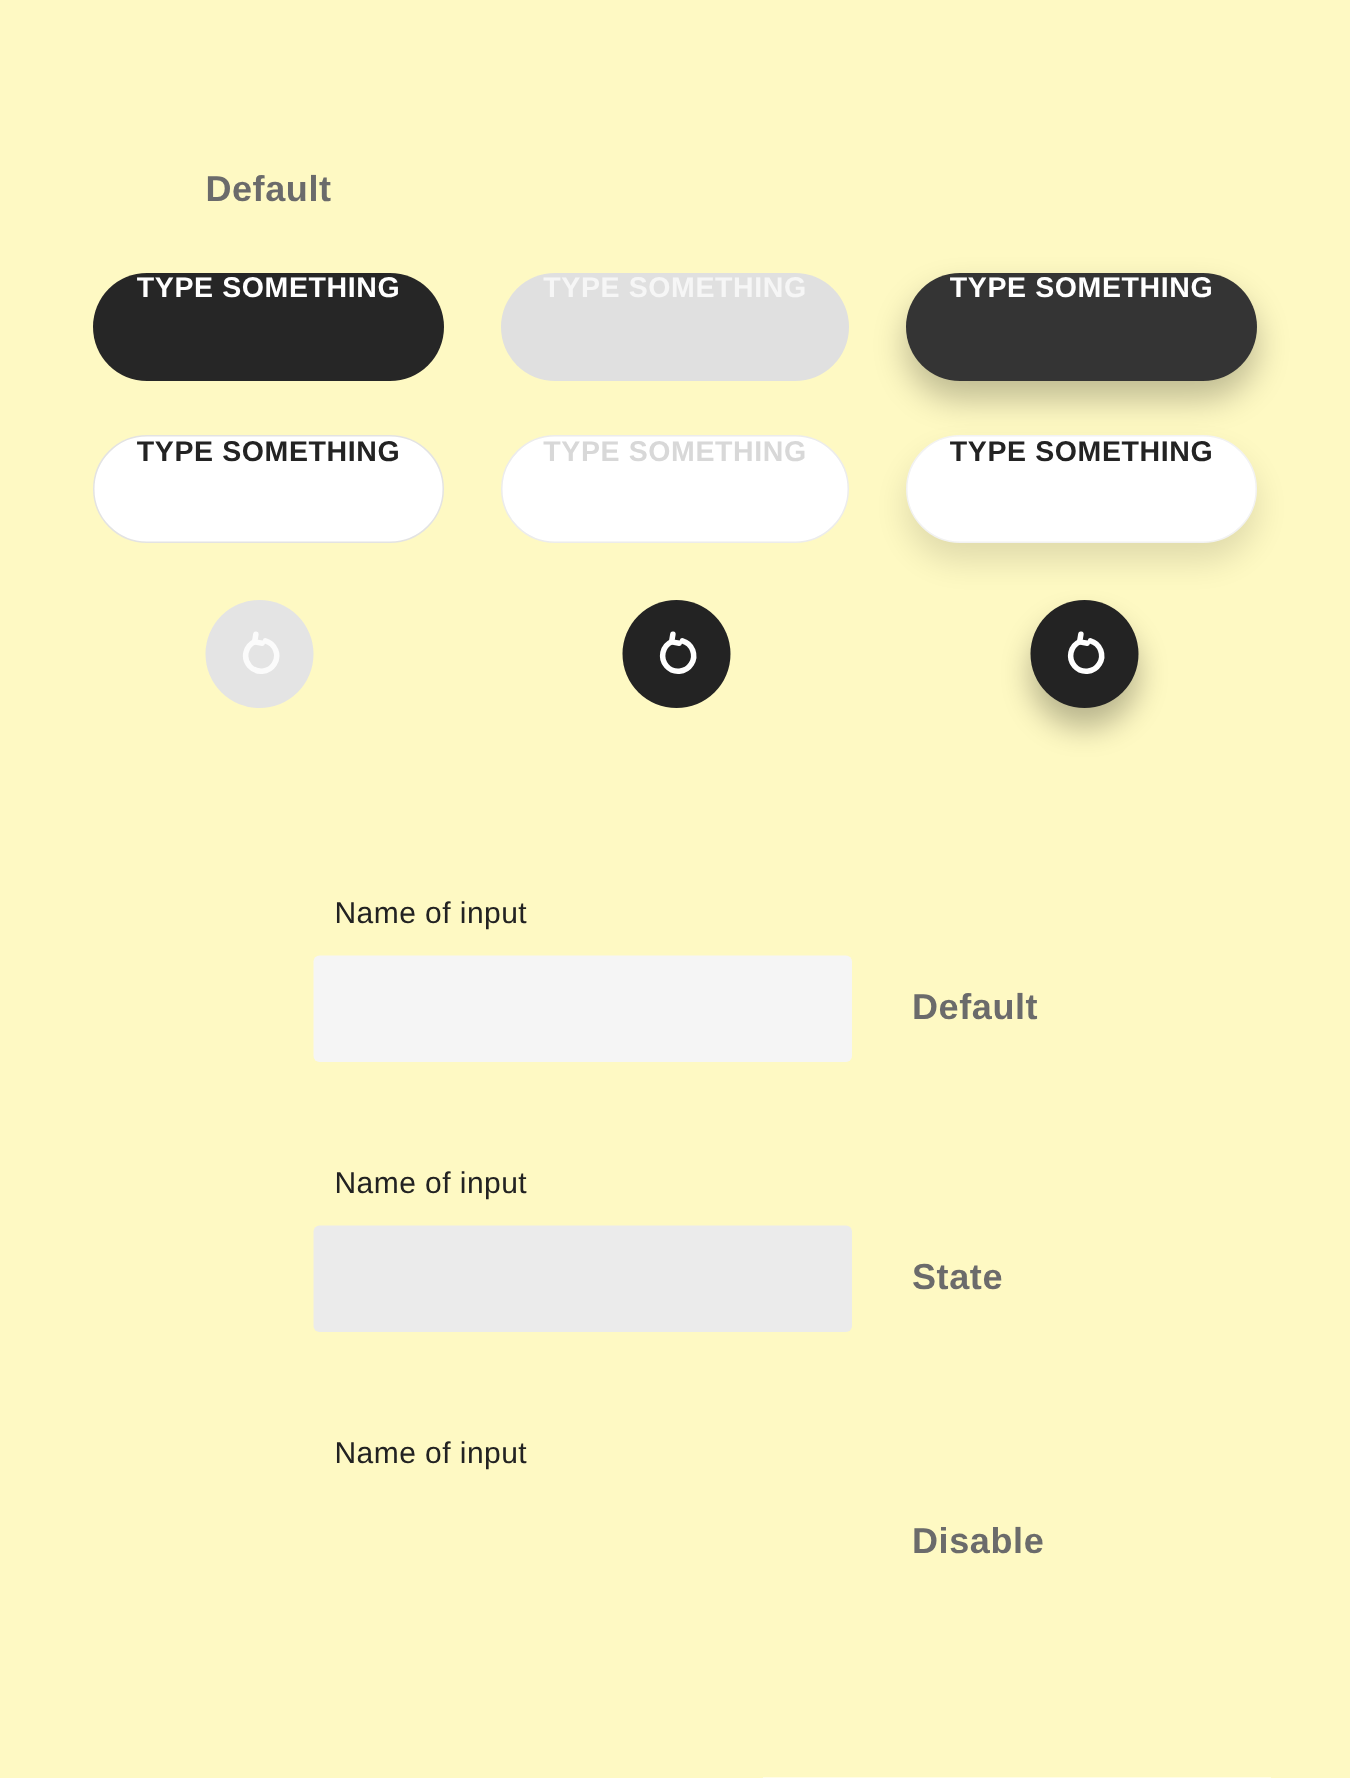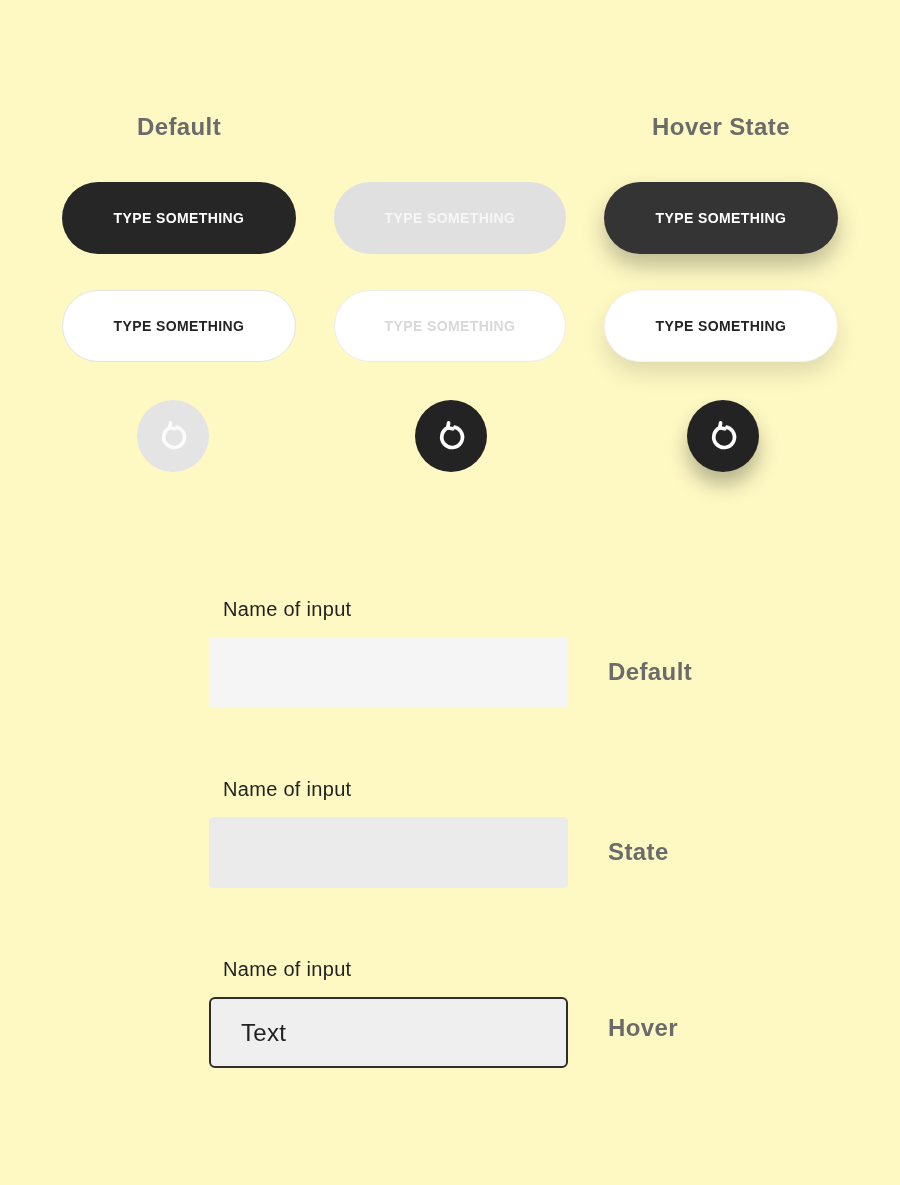--- a/index.html
+++ b/index.html
@@ -12,22 +12,22 @@
     position:absolute;top:112px;height:30px;line-height:30px;text-align:center;
     font-size:24px;font-weight:600;color:#6b6b6b;letter-spacing:.4px;
   }
   .colpos-1{left:62px;width:234px}
   .colpos-2{left:334px;width:232px}
   .colpos-3{left:604px;width:234px}
 
   
   .pill{
     position:absolute;height:72px;border-radius:36px;border:none;padding:0;
-    display:flex;align-items:center;justify-content:center;
-    font-family:inherit;font-size:14px;font-weight:700;letter-spacing:.4px;
+    display:flex;justify-content:center;
+    font-family:inherit;font-size:19px;font-weight:700;letter-spacing:.4px;
     cursor:pointer;
   }
   .row-primary{top:182px}
   .row-outline{top:290px}
   .primary-default{background:#262626;color:#ffffff}
   .primary-disabled{background:#e0e0e0;color:#f6f6f6;cursor:default}
   .primary-hover{background:#343434;color:#ffffff;box-shadow:0 12px 22px rgba(0,0,0,.25)}
   .outline{background:#ffffff;border:1px solid #e3e3e3;color:#232323}
   .outline-disabled{color:#d8d8d8;border-color:#ececec;cursor:default}
   .outline-hover{border-color:#f2f2f2;box-shadow:0 12px 22px rgba(0,0,0,.12)}
@@ -65,21 +65,20 @@
     font-size:24px;font-weight:600;color:#6b6b6b;letter-spacing:.4px;
   }
   .st-1{top:656px}.st-2{top:836px}.st-3{top:1012px}
 </style>
 </head>
 <body>
 
 <div class="canvas">
 
   <div class="col-header colpos-1">Default</div>
-  <div class="col-header colpos-3">Hover State</div>
 
   <button class="pill row-primary colpos-1 primary-default">
     <span>TYPE SOMETHING</span>
   </button>
   <button class="pill row-primary colpos-2 primary-disabled">
     <span>TYPE SOMETHING</span>
   </button>
   <button class="pill row-primary colpos-3 primary-hover">
     <span>TYPE SOMETHING</span>
   </button>
@@ -121,16 +120,15 @@
 
   <div class="input-label lbl-1">Name of input</div>
   <input class="input-box box-1" type="text" value="" style="">
   <div class="state-label st-1">Default</div>
 
   <div class="input-label lbl-2">Name of input</div>
   <input class="input-box box-2" type="text" value="" style="">
   <div class="state-label st-2">State</div>
 
   <div class="input-label lbl-3">Name of input</div>
-  <input class="input-box box-3" type="text" value="Text" style="">
-  <div class="state-label st-3">Hover</div>
+  <div class="state-label st-3">Disable</div>
 
 </div>
 
 </body></html>

